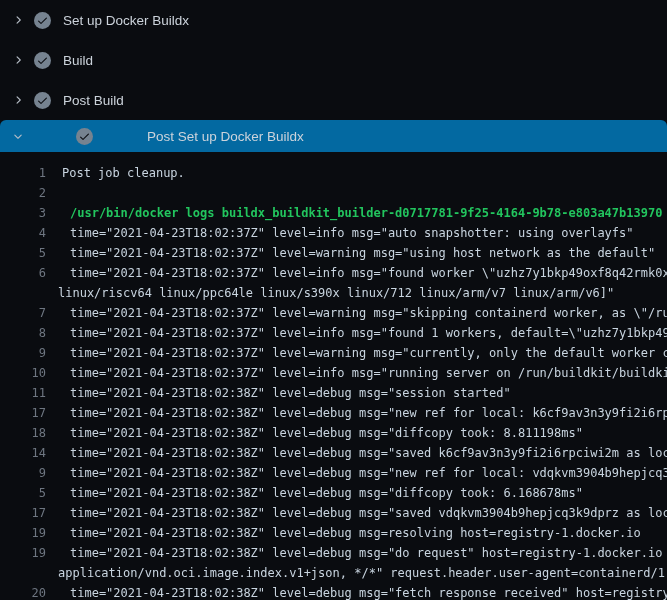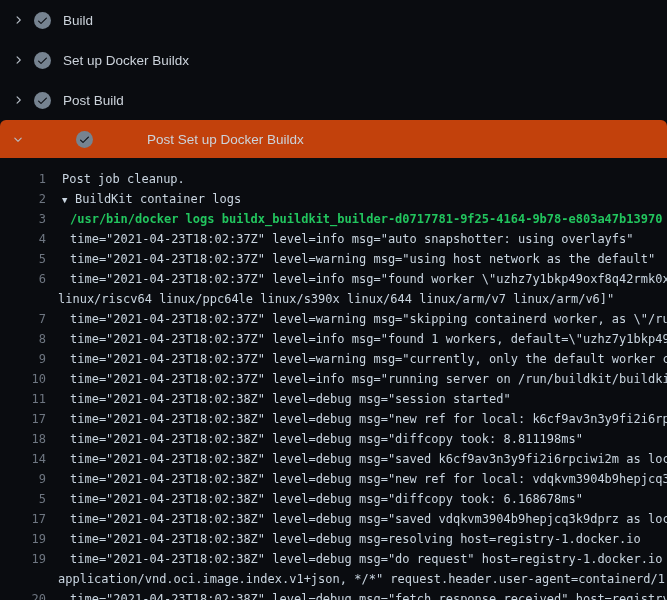--- a/index.html
+++ b/index.html
@@ -10,21 +10,21 @@
     position:relative;
   }
   
   .steps{width:667px;}
   .step-row{
     display:flex;align-items:center;
     height:40px;padding-left:10px;box-sizing:border-box;
     cursor:pointer;
   }
   .step-row.expanded{
-    height:38px;background:#c2410c;border-radius:6px 6px 0 0;gap:42px;
+    height:32px;background:#0369a1;border-radius:6px 6px 0 0;gap:42px;
   }
   .chevron{
     width:16px;height:16px;display:flex;align-items:center;justify-content:center;
     flex:0 0 16px;margin-right:8px;
   }
   .chevron svg{display:block;transition:none;}
   .step-row.expanded .chevron svg{transform:rotate(90deg);}
   .check{
     width:17px;height:17px;flex:0 0 17px;display:flex;align-items:center;justify-content:center;
   }
@@ -65,36 +65,36 @@
       <svg width="12" height="12" viewBox="0 0 16 16">
         <path d="M6.22 3.22a.75.75 0 0 1 1.06 0l4.25 4.25a.75.75 0 0 1 0 1.06l-4.25 4.25a.75.75 0 0 1-1.06-1.06L9.94 8 6.22 4.28a.75.75 0 0 1 0-1.06Z" fill="#b7bec7"></path>
       </svg>
     </span>
     <span class="check">
       <svg width="17" height="17" viewBox="0 0 16 16">
         <circle cx="8" cy="8" r="8" fill="#768390"></circle>
         <path transform="translate(2.4,2.4) scale(0.70)" d="M13.78 4.22a.75.75 0 0 1 0 1.06l-7.25 7.25a.75.75 0 0 1-1.06 0L2.22 9.28a.751.751 0 0 1 .018-1.042.751.751 0 0 1 1.042-.018L6 10.94l6.72-6.72a.75.75 0 0 1 1.06 0Z" fill="#0a0c10"></path>
       </svg>
     </span>
+    <span class="step-label">Set up Docker Buildx</span>
+  </div>
+
+  <div class="step-row collapsed">
+    <span class="chevron">
+      <svg width="12" height="12" viewBox="0 0 16 16">
+        <path d="M6.22 3.22a.75.75 0 0 1 1.06 0l4.25 4.25a.75.75 0 0 1 0 1.06l-4.25 4.25a.75.75 0 0 1-1.06-1.06L9.94 8 6.22 4.28a.75.75 0 0 1 0-1.06Z" fill="#b7bec7"></path>
+      </svg>
+    </span>
+    <span class="check">
+      <svg width="17" height="17" viewBox="0 0 16 16">
+        <circle cx="8" cy="8" r="8" fill="#768390"></circle>
+        <path transform="translate(2.4,2.4) scale(0.70)" d="M13.78 4.22a.75.75 0 0 1 0 1.06l-7.25 7.25a.75.75 0 0 1-1.06 0L2.22 9.28a.751.751 0 0 1 .018-1.042.751.751 0 0 1 1.042-.018L6 10.94l6.72-6.72a.75.75 0 0 1 1.06 0Z" fill="#0a0c10"></path>
+      </svg>
+    </span>
     <span class="step-label">Build</span>
-  </div>
-
-  <div class="step-row collapsed">
-    <span class="chevron">
-      <svg width="12" height="12" viewBox="0 0 16 16">
-        <path d="M6.22 3.22a.75.75 0 0 1 1.06 0l4.25 4.25a.75.75 0 0 1 0 1.06l-4.25 4.25a.75.75 0 0 1-1.06-1.06L9.94 8 6.22 4.28a.75.75 0 0 1 0-1.06Z" fill="#b7bec7"></path>
-      </svg>
-    </span>
-    <span class="check">
-      <svg width="17" height="17" viewBox="0 0 16 16">
-        <circle cx="8" cy="8" r="8" fill="#768390"></circle>
-        <path transform="translate(2.4,2.4) scale(0.70)" d="M13.78 4.22a.75.75 0 0 1 0 1.06l-7.25 7.25a.75.75 0 0 1-1.06 0L2.22 9.28a.751.751 0 0 1 .018-1.042.751.751 0 0 1 1.042-.018L6 10.94l6.72-6.72a.75.75 0 0 1 1.06 0Z" fill="#0a0c10"></path>
-      </svg>
-    </span>
-    <span class="step-label">Set up Docker Buildx</span>
   </div>
 
   <div class="step-row collapsed">
     <span class="chevron">
       <svg width="12" height="12" viewBox="0 0 16 16">
         <path d="M6.22 3.22a.75.75 0 0 1 1.06 0l4.25 4.25a.75.75 0 0 1 0 1.06l-4.25 4.25a.75.75 0 0 1-1.06-1.06L9.94 8 6.22 4.28a.75.75 0 0 1 0-1.06Z" fill="#b7bec7"></path>
       </svg>
     </span>
     <span class="check">
       <svg width="17" height="17" viewBox="0 0 16 16">
@@ -121,21 +121,20 @@
   </div>
 </div>
 <div class="log">
   <div class="log-row">
     <span class="ln">1</span>
     <span class="lt ind-base"><span class="txt">Post job cleanup.</span></span>
   </div>
 
   <div class="log-row">
     <span class="ln">2</span>
-    <span class="lt ind-base"><span class="tri" style="display: inline-block;">▼</span><span class="txt">BuildKit container logs</span></span>
   </div>
 
   <div class="log-row">
     <span class="ln">3</span>
     <span class="lt ind-group command"><span class="txt">/usr/bin/docker logs buildx_buildkit_builder-d0717781-9f25-4164-9b78-e803a47b13970</span></span>
   </div>
 
   <div class="log-row">
     <span class="ln">4</span>
     <span class="lt ind-group"><span class="txt">time="2021-04-23T18:02:37Z" level=info msg="auto snapshotter: using overlayfs"</span></span>
@@ -146,21 +145,21 @@
     <span class="lt ind-group"><span class="txt">time="2021-04-23T18:02:37Z" level=warning msg="using host network as the default"</span></span>
   </div>
 
   <div class="log-row">
     <span class="ln">6</span>
     <span class="lt ind-group"><span class="txt">time="2021-04-23T18:02:37Z" level=info msg="found worker \"uzhz7y1bkp49oxf8q42rmk0xj</span></span>
   </div>
 
   <div class="log-row">
     <span class="ln"></span>
-    <span class="lt ind-wrap"><span class="txt">linux/riscv64 linux/ppc64le linux/s390x linux/644 linux/arm/v7 linux/arm/v6]"</span></span>
+    <span class="lt ind-wrap"><span class="txt">linux/riscv64 linux/ppc64le linux/s390x linux/712 linux/arm/v7 linux/arm/v6]"</span></span>
   </div>
 
   <div class="log-row">
     <span class="ln">7</span>
     <span class="lt ind-group"><span class="txt">time="2021-04-23T18:02:37Z" level=warning msg="skipping containerd worker, as \"/run</span></span>
   </div>
 
   <div class="log-row">
     <span class="ln">8</span>
     <span class="lt ind-group"><span class="txt">time="2021-04-23T18:02:37Z" level=info msg="found 1 workers, default=\"uzhz7y1bkp49o</span></span>

